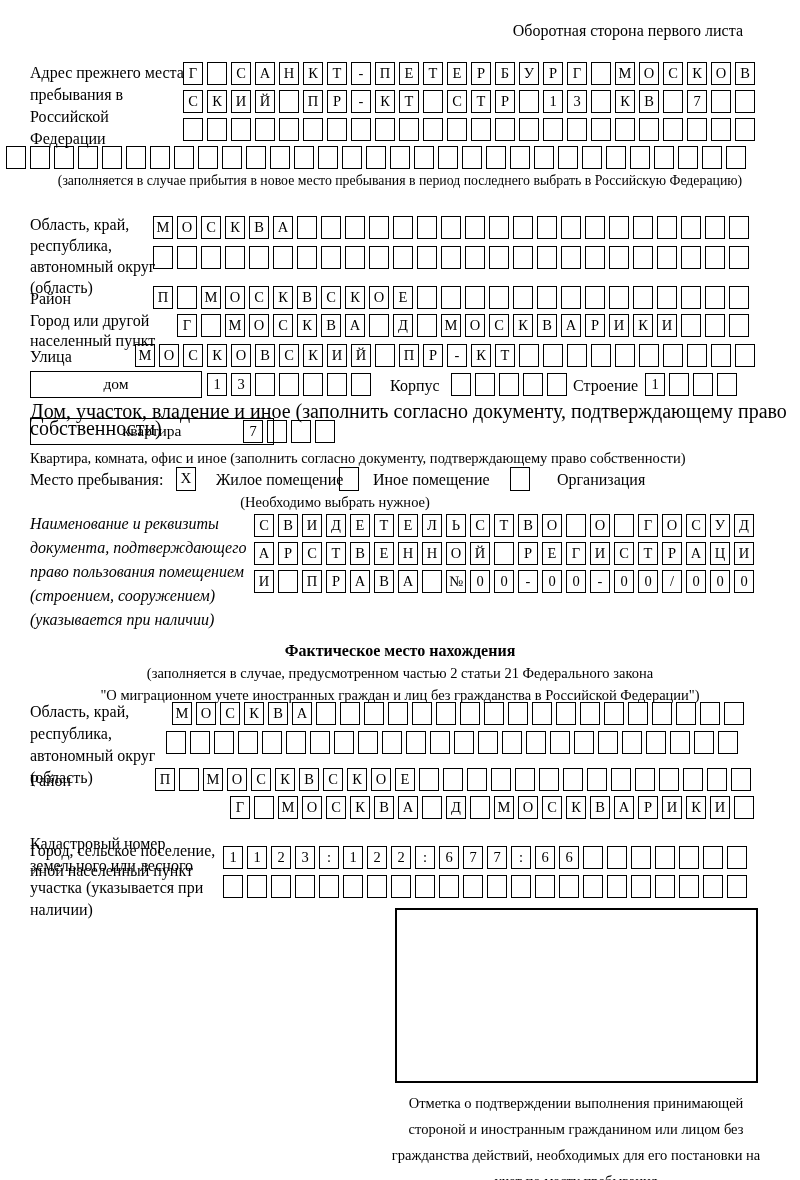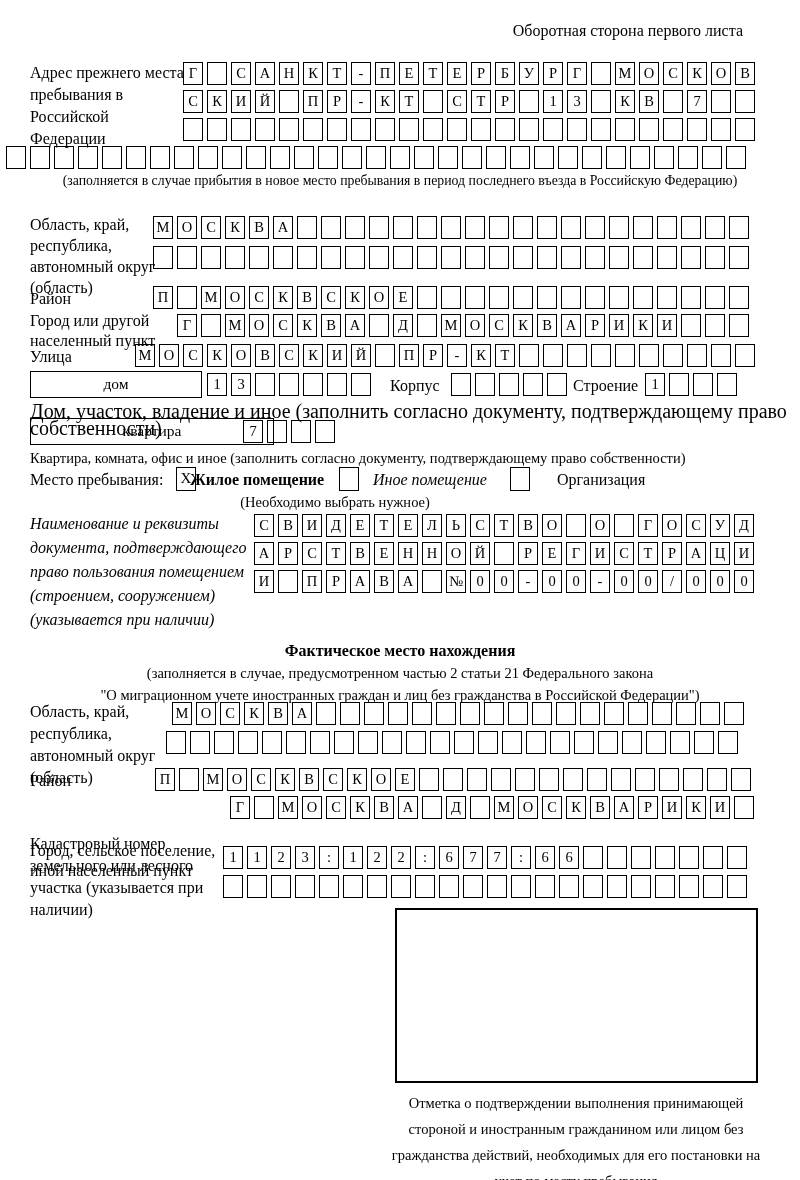--- a/index.html
+++ b/index.html
@@ -139,21 +139,21 @@
       <span class="cell"></span>
       <span class="cell"></span>
       <span class="cell"></span>
       <span class="cell"></span>
       <span class="cell"></span>
       <span class="cell"></span>
       <span class="cell"></span>
       <span class="cell"></span>
       <span class="cell"></span>
     </div>
-  <div class="abs note center" style="top:172px;">(заполняется в случае прибытия в новое место пребывания в период последнего въезда в Российскую Федерацию)</div>
+  <div class="abs note center" style="top:172px;">(заполняется в случае прибытия в новое место пребывания в период последнего выбрать в Российскую Федерацию)</div>
 
 
   <div class="abs lbl" style="top:214px;left:30px;width:128px;">Область, край, республика, автономный округ (область)</div>
   <div class="cells" style="top:216px;left:153px;">
       <span class="cell">М</span>
       <span class="cell">О</span>
       <span class="cell">С</span>
       <span class="cell">К</span>
       <span class="cell">В</span>
       <span class="cell">А</span>
@@ -323,23 +323,23 @@
   <div class="cells" style="top:420px;left:243px;">
       <span class="cell">7</span>
       <span class="cell"></span>
       <span class="cell"></span>
       <span class="cell"></span>
     </div>
   <div class="abs note" style="top:450px;left:30px;font-size:14.5px;">Квартира, комната, офис и иное (заполнить согласно документу, подтверждающему право собственности)</div>
 
   <div class="abs lbl" style="top:469px;left:30px;">Место пребывания:</div>
   <div class="chk" style="top:467px;left:176px;">X</div>
-  <div class="abs lbl" style="top:469px;left:190px;font-weight:bold;">Жилое помещение</div>
+  <div class="abs lbl" style="top:469px;left:216px;">Жилое помещение</div>
   <div class="chk" style="top:467px;left:339px;"></div>
-  <div class="abs lbl" style="top:469px;left:373px;font-style:italic;">Иное помещение</div>
+  <div class="abs lbl" style="top:469px;left:373px;">Иное помещение</div>
   <div class="chk" style="top:467px;left:510px;"></div>
   <div class="abs lbl" style="top:469px;left:557px;">Организация</div>
   <div class="abs note" style="top:494px;left:155px;width:360px;text-align:center;font-size:14.5px;">(Необходимо выбрать нужное)</div>
 
   <div class="abs lbl" style="top:512px;left:30px;width:222px;line-height:24px;font-style:italic;">Наименование и реквизиты документа, подтверждающего право пользования помещением (строением, сооружением) (указывается при наличии)</div>
   <div class="cells" style="top:514px;left:254px;">
       <span class="cell">С</span>
       <span class="cell">В</span>
       <span class="cell">И</span>
       <span class="cell">Д</span>

